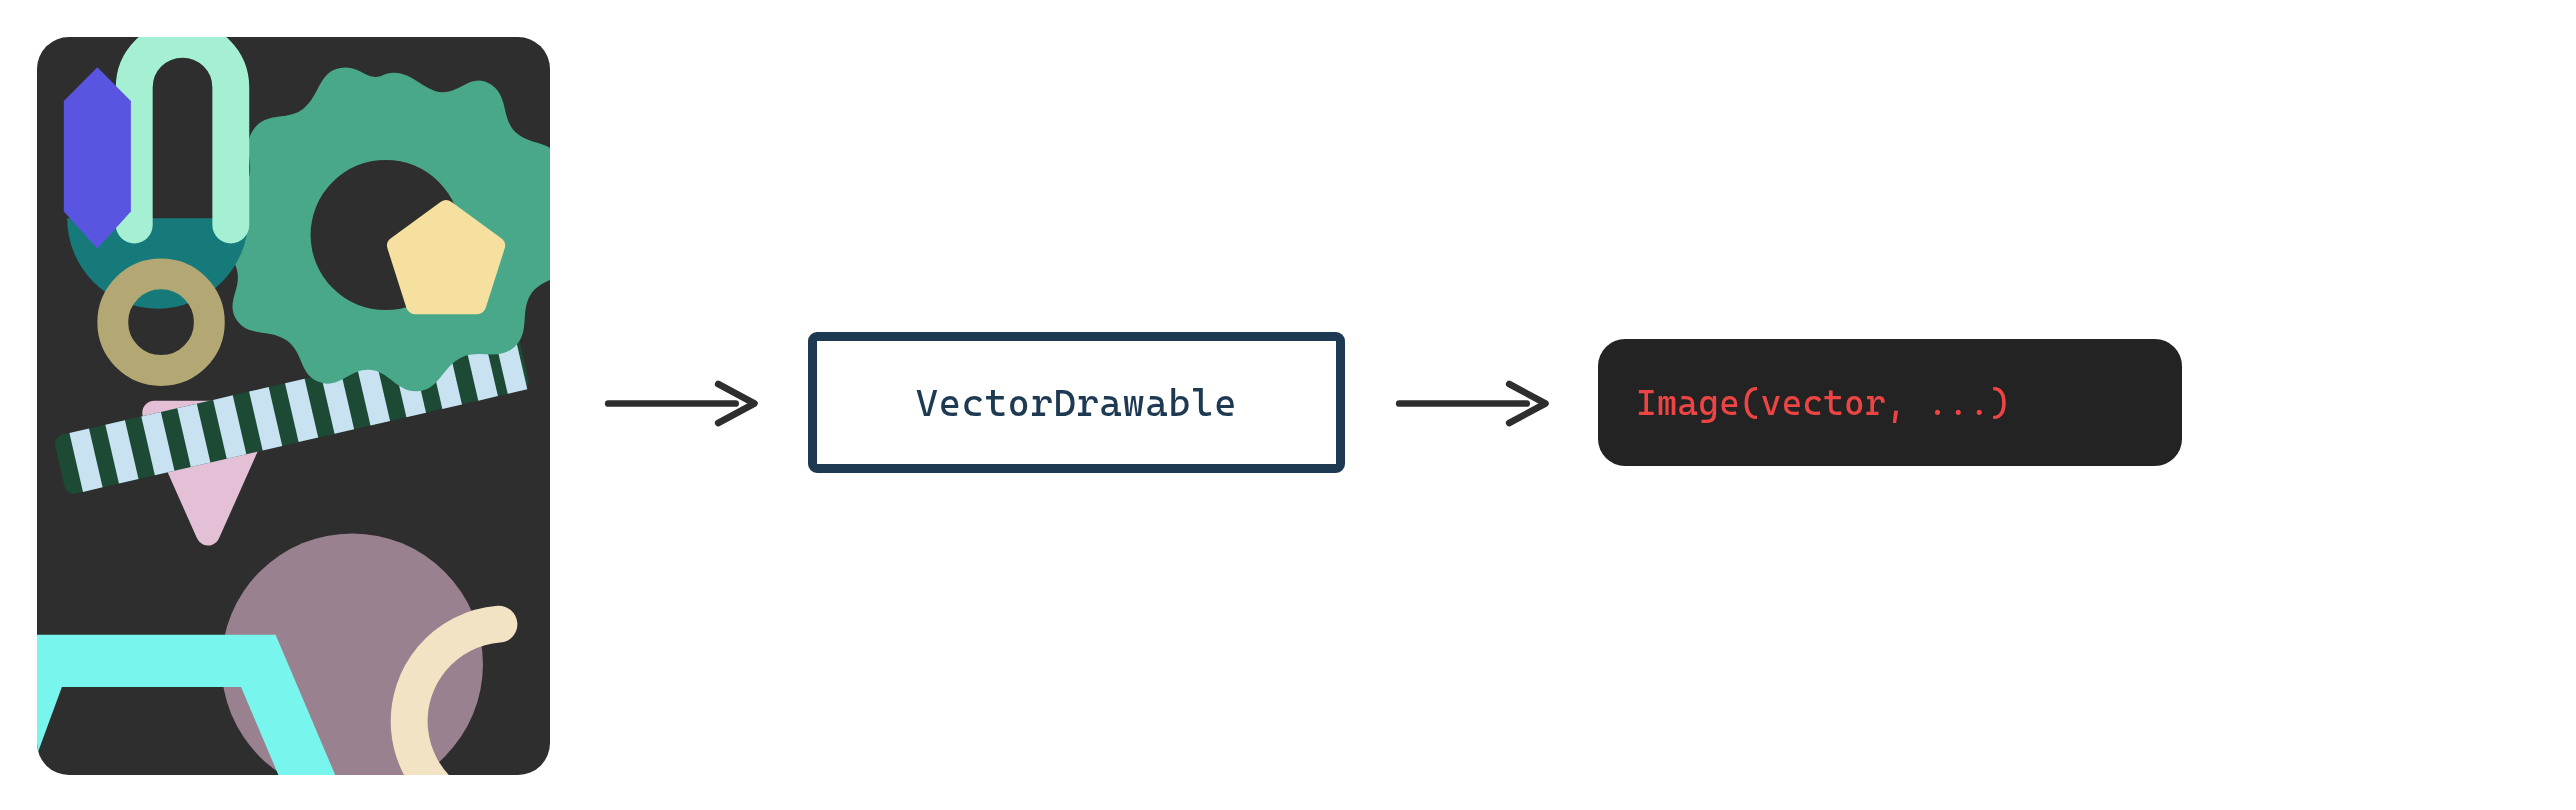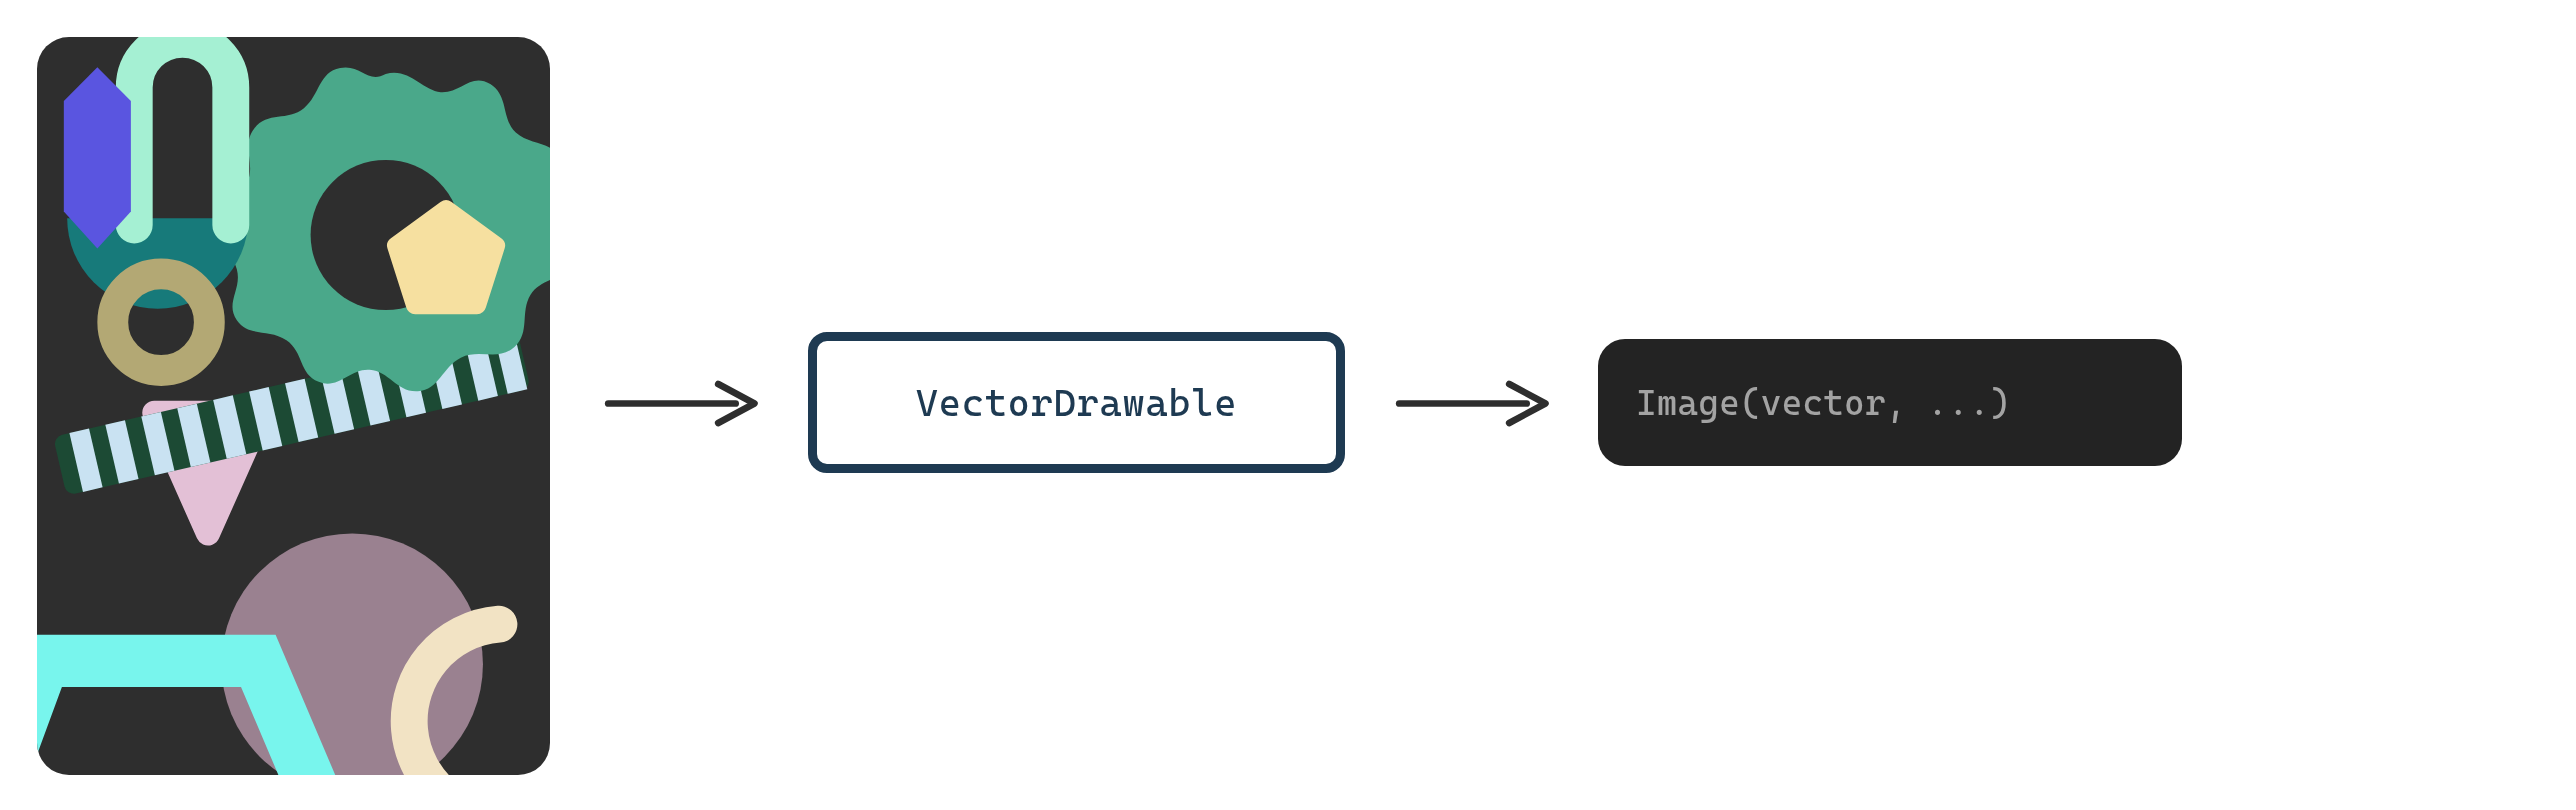--- a/index.html
+++ b/index.html
@@ -33,21 +33,21 @@
   .arrow svg { display: block; }
 
   
   .box-mid {
     position: absolute;
     left: 808px;
     top: 332px;
     width: 537px;
     height: 141px;
     border: 9.4px solid #1e3a52;
-    border-radius: 19px;
+    border-radius: 9px;
     background: #ffffff;
     display: flex;
     align-items: center;
     justify-content: center;
   }
   .box-mid .label {
     color: #1e3a52;
     font-size: 38px;
     font-weight: 500;
     letter-spacing: 0.7px;
@@ -60,21 +60,21 @@
     top: 339px;
     width: 584px;
     height: 127px;
     background: #232323;
     border-radius: 27px;
     display: flex;
     align-items: center;
     padding-left: 38px;
   }
   .box-right .label {
-    color: #a3a3a3;
+    color: #ef4444;
     font-size: 35px;
     letter-spacing: 0.3px;
   }
 </style>
 </head>
 <body>
 
 <div class="stage">
 
   <div class="art-card">

